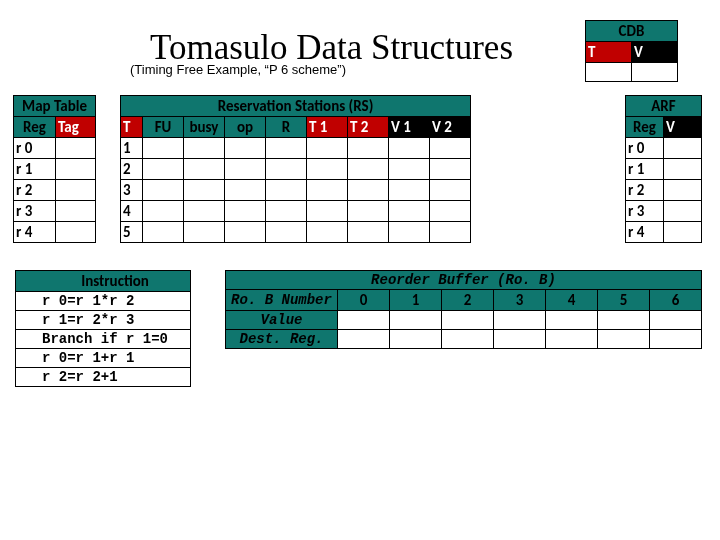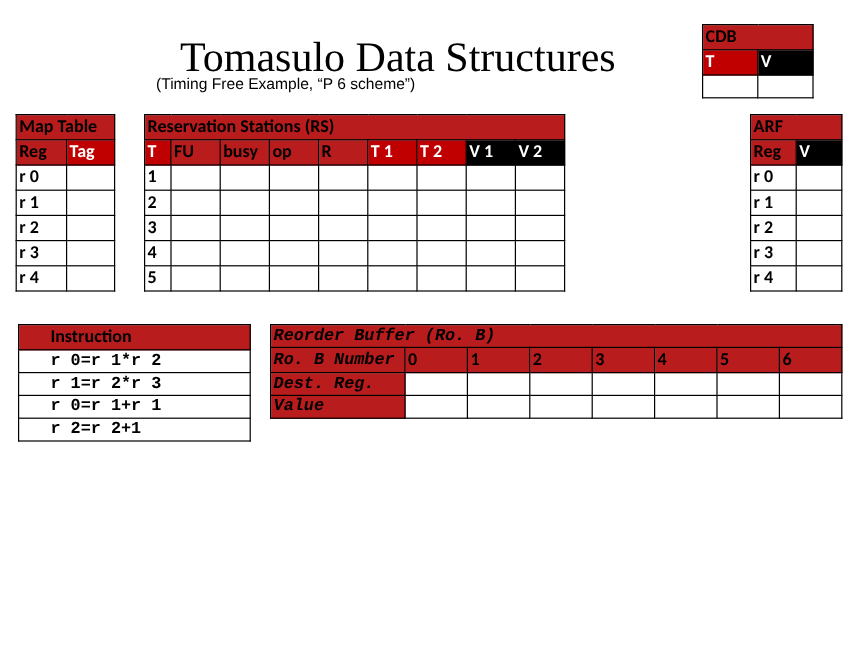--- a/index.html
+++ b/index.html
@@ -32,36 +32,36 @@
   th, td {
     border: 1.5px solid #000;
     padding: 1px 2px;
     height: 19px;
     text-align: left;
     font-weight: bold;
     font-family: Calibri, Arial, sans-serif;
     font-size: 15px;
     vertical-align: middle;
   }
-  .hdr      { background: #b91c1c; }
+  .hdr      { background: #0f766e; text-align: center; }
   .lab-red  { background: #c00000; color: #fff; }
   .lab-blk  { background: #000000; color: #fff; }
 
   .cdb       { position: absolute; top: 20px;  left: 585px; }
   .cdb td    { width: 46px; }
   .maptable  { position: absolute; top: 95px;  left: 13px; }
   .maptable td:nth-child(1){ width: 42px; }
   .maptable td:nth-child(2){ width: 40px; }
   .rs        { position: absolute; top: 95px;  left: 120px; }
   .rs td     { width: 41px; }
   .rs td:nth-child(1){ width: 22px; }
   .arf       { position: absolute; top: 95px;  left: 625px; border-radius: 30px; }
   .arf td    { width: 38px; }
   .instr     { position: absolute; top: 270px; left: 15px; }
-  .instr th, .instr td { width: 193px; font-family: "Courier New", monospace; font-size:14px;padding-left:26px; }
+  .instr th, .instr td { width: 175px; font-family: "Courier New", monospace; font-size:14px;padding-left:26px; }
   .instr th  { font-family: Calibri, Arial, sans-serif; font-size:15px; }
   .rob       { position: absolute; top: 270px; left: 225px; }
   .rob td    { width: 52px; }
   .rob td:first-child{ width: 112px; font-family:"Courier New",monospace;font-size:14px;font-style:italic;}
 </style>
 </head>
 <body>
 
 <div class="title">Tomasulo Data Structures</div>
 <div class="subtitle">(Timing Free Example, “P 6 scheme”)</div>
@@ -225,20 +225,23 @@
       <tr>
         <th class="hdr">Instruction</th>
       </tr>
   <tr>
         <td>r 0=r 1*r 2</td>
       </tr>
   <tr>
         <td>r 1=r 2*r 3</td>
       </tr>
   <tr>
+        <td>Branch if r 1=0</td>
+      </tr>
+  <tr>
         <td>r 0=r 1+r 1</td>
       </tr>
   <tr>
         <td>r 2=r 2+1</td>
       </tr>
 </tbody>
   </table>
 
 <table class="rob">
   <tbody>
@@ -249,33 +252,33 @@
     <td class="hdr">Ro. B Number</td>
     <td class="hdr">0</td>
     <td class="hdr">1</td>
     <td class="hdr">2</td>
     <td class="hdr">3</td>
     <td class="hdr">4</td>
     <td class="hdr">5</td>
     <td class="hdr">6</td>
   </tr>
   <tr>
+    <td class="hdr">Value</td>
+    <td></td>
+        <td></td>
+        <td></td>
+        <td></td>
+        <td></td>
+        <td></td>
+        <td></td>
+  </tr>
+  <tr>
     <td class="hdr">Dest. Reg.</td>
     <td></td>
         <td></td>
         <td></td>
         <td></td>
         <td></td>
         <td></td>
         <td></td>
   </tr>
-  <tr>
-    <td class="hdr">Value</td>
-    <td></td>
-        <td></td>
-        <td></td>
-        <td></td>
-        <td></td>
-        <td></td>
-        <td></td>
-  </tr>
 </tbody>
   </table>
 
 </body></html>

